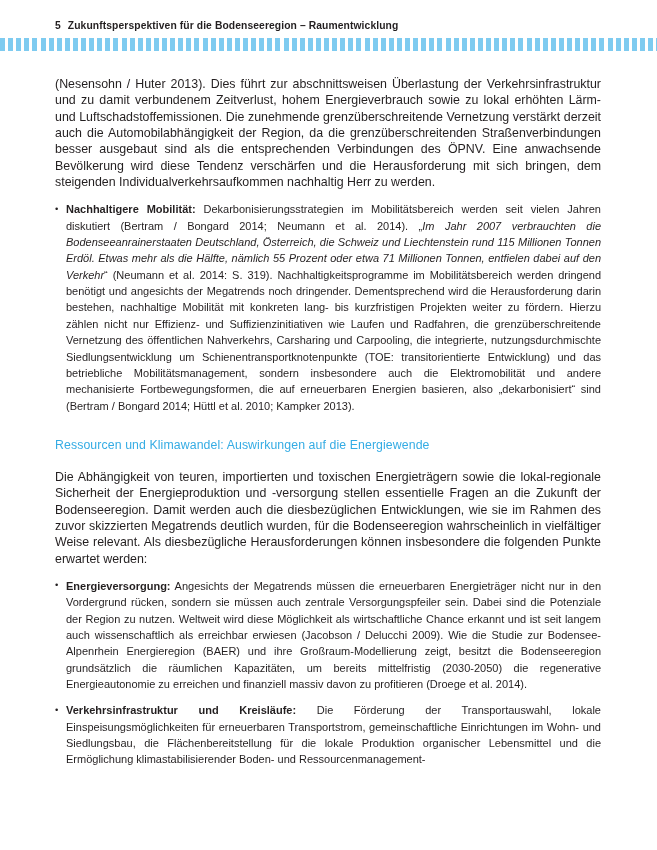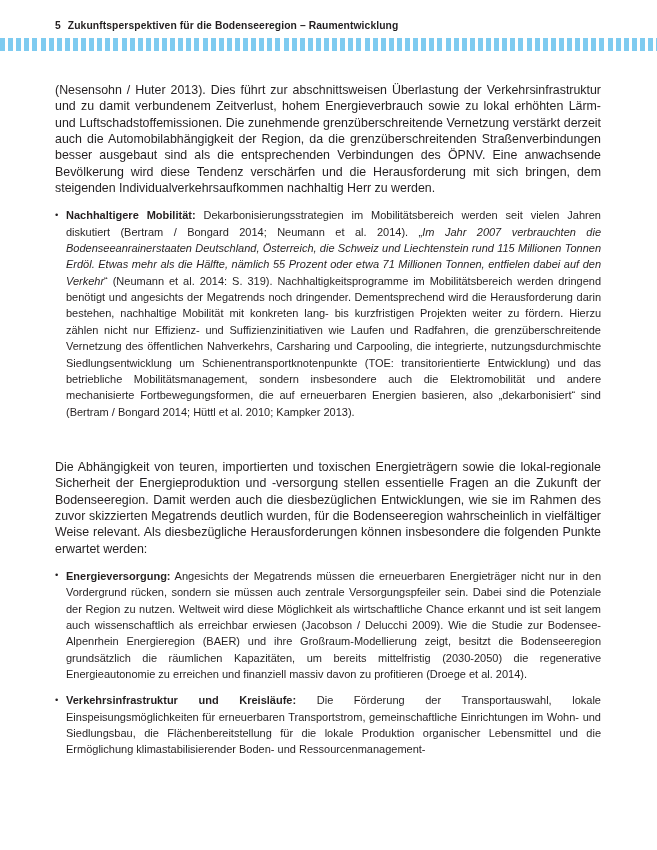--- a/index.html
+++ b/index.html
@@ -66,21 +66,21 @@
   p.body-par {
     margin: 0;
     font-size: 12.4px;
     line-height: 16.35px;
     text-align: justify;
     text-justify: inter-word;
     color: #231f20;
     hyphens: none;
   }
 
-  p.body-par.first { margin-top: 12px; }
+  p.body-par.first { margin-top: 6px; }
 
   .gap-before-bullet { height: 11px; }
   .gap-small { height: 10px; }
 
   
   .bullet {
     position: relative;
     padding-left: 11px;
     margin: 0;
     font-size: 11px;
@@ -141,20 +141,21 @@
   <div class="column">
 
     <p class="body-par first">(Nesensohn / Huter 2013). Dies führt zur abschnittsweisen Überlastung der Verkehrsinfrastruktur und zu damit verbundenem Zeitverlust, hohem Energieverbrauch sowie zu lokal erhöhten Lärm- und Luftschadstoffemissionen. Die zunehmende grenzüberschreitende Vernetzung verstärkt derzeit auch die Automobilabhängigkeit der Region, da die grenzüberschreitenden Straßenverbindungen besser ausgebaut sind als die entsprechenden Verbindungen des ÖPNV. Eine anwachsende Bevölkerung wird diese Tendenz verschärfen und die Herausforderung mit sich bringen, dem steigenden Individualverkehrsaufkommen nachhaltig Herr zu werden.</p>
 
     <div class="gap-before-bullet"></div>
 
     <p class="bullet"><b>Nachhaltigere Mobilität:</b><span> Dekarbonisierungsstrategien im Mobilitätsbereich werden seit vielen Jahren diskutiert (Bertram / Bongard 2014; Neumann et al. 2014). „</span><i class="quote-it">Im Jahr 2007 verbrauchten die Bodenseeanrainerstaaten Deutschland, Österreich, die Schweiz und Liechtenstein rund 115 Millionen Tonnen Erdöl. Etwas mehr als die Hälfte, nämlich 55 Prozent oder etwa 71 Millionen Tonnen, entfielen dabei auf den Verkehr</i><span>“ (Neumann et al. 2014: S. 319). Nachhaltigkeitsprogramme im Mobilitätsbereich werden dringend benötigt und angesichts der Megatrends noch dringender. Dementsprechend wird die Herausforderung darin bestehen, nachhaltige Mobilität mit konkreten lang- bis kurzfristigen Projekten weiter zu fördern. Hierzu zählen nicht nur Effizienz- und Suffizienzinitiativen wie Laufen und Radfahren, die grenzüberschreitende Vernetzung des öffentlichen Nahverkehrs, Carsharing und Carpooling, die integrierte, nutzungsdurchmischte Siedlungsentwicklung um Schienentransportknotenpunkte (TOE: transitorientierte Entwicklung) und das betriebliche Mobilitätsmanagement, sondern insbesondere auch die Elektromobilität und andere mechanisierte Fortbewegungsformen, die auf erneuerbaren Energien basieren, also „dekarbonisiert“ sind (Bertram / Bongard 2014; Hüttl et al. 2010; Kampker 2013).</span></p>
 
     <div class="gap-above-subhead"></div>
 
+    <h2 class="subhead">Ressourcen und Klimawandel: Auswirkungen auf die Energiewende</h2>
 
     <div class="gap-below-subhead"></div>
 
     <p class="body-par">Die Abhängigkeit von teuren, importierten und toxischen Energieträgern sowie die lokal-regionale Sicherheit der Energieproduktion und -versorgung stellen essentielle Fragen an die Zukunft der Bodenseeregion. Damit werden auch die diesbezüglichen Entwicklungen, wie sie im Rahmen des zuvor skizzierten Megatrends deutlich wurden, für die Bodenseeregion wahrscheinlich in vielfältiger Weise relevant. Als diesbezügliche Herausforderungen können insbesondere die folgenden Punkte erwartet werden:</p>
 
     <div class="gap-before-bullet"></div>
 
     <p class="bullet"><b>Energieversorgung:</b><span> Angesichts der Megatrends  müssen die erneuerbaren Energieträger nicht nur in den Vordergrund rücken, sondern sie müssen auch zentrale Versorgungspfeiler sein. Dabei sind die Potenziale der Region zu nutzen. Weltweit wird diese Möglichkeit als wirtschaftliche Chance erkannt und ist seit langem auch wissenschaftlich als erreichbar erwiesen (Jacobson / Delucchi 2009). Wie die Studie zur Bodensee-Alpenrhein Energieregion (BAER) und ihre Großraum-Modellierung zeigt, besitzt die Bodenseeregion grundsätzlich die räumlichen Kapazitäten, um bereits mittelfristig (2030-2050) die regenerative Energieautonomie zu erreichen und finanziell massiv davon zu profitieren (Droege et al. 2014).</span></p>
 
     <div class="gap-small"></div>

